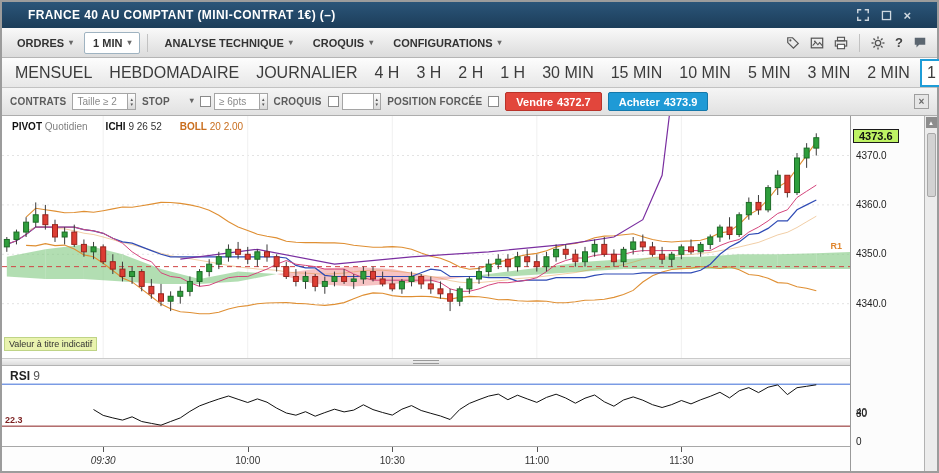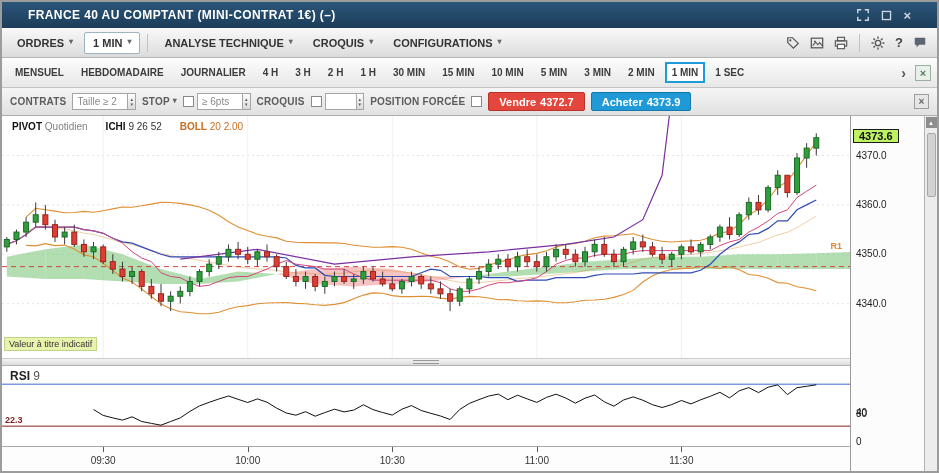--- a/index.html
+++ b/index.html
@@ -6,30 +6,30 @@
   body{margin:0;width:939px;height:473px;overflow:hidden;background:#777;font-family:"Liberation Sans",sans-serif}
   svg{overflow:hidden;display:block}
   .window{width:939px;height:473px;border:2px solid #9c9c9c;background:#fff;display:flex;flex-direction:column}
   
   .titlebar{height:26px;background:linear-gradient(#2b5579,#1c3d59);color:#fff;display:flex;align-items:center;padding:0 26px;flex:none}
   .title{font-size:12px;font-weight:bold;letter-spacing:.4px}
   .title-icons{margin-left:auto;display:flex;align-items:center;gap:10px}
   .ticon{color:#cfd8df;cursor:pointer;display:flex;align-items:center;font-size:13px;font-weight:bold;line-height:1}
   
   .toolbar1{height:30px;background:linear-gradient(#f9f9f9,#dcdcdc);border-bottom:1px solid #b5b5b5;display:flex;align-items:center;padding:0 6px;gap:2px;flex:none}
-  .tbtn{font-size:11px;font-weight:bold;color:#333;padding:4px 8px;display:flex;align-items:flex-start;gap:5px;border:1px solid transparent;border-radius:2px;cursor:pointer;white-space:nowrap}
+  .tbtn{font-size:11px;font-weight:bold;color:#333;padding:4px 8px;display:flex;align-items:center;gap:5px;border:1px solid transparent;border-radius:2px;cursor:pointer;white-space:nowrap}
   .tbtn.boxed{background:#fff;border-color:#9fb3c1}
   .caret{font-size:8px;color:#666}
   .vsep{width:1px;height:18px;background:#c2c2c2;margin:0 5px}
   .spacer{flex:1}
   .icbtn{padding:2px 4px;cursor:pointer;display:flex;align-items:center}
   .helpq{font-size:13px;font-weight:bold;color:#444}
   
   .toolbar2{height:30px;background:linear-gradient(#fdfdfd,#e7e7e7);border-bottom:1px solid #c2c2c2;display:flex;align-items:center;padding:0 6px;gap:3px;flex:none}
-  .tf{font-size:10px;font-weight:bold;color:#3c3c3c;padding:5px 7px;cursor:pointer;white-space:nowrap}
+  .tf{font-size:16px;font-weight:normal;color:#3c3c3c;padding:5px 7px;cursor:pointer;white-space:nowrap}
   .tf.sel{border:2px solid #1e9cd7;padding:3px 5px;background:#fff}
   .chev{font-size:14px;font-weight:bold;color:#555;padding:0 6px;cursor:pointer}
   .xbox{width:16px;height:16px;border:1px solid #9ab0a0;background:#e9efe9;color:#5a7a66;font-size:11px;font-weight:bold;display:flex;align-items:center;justify-content:center;cursor:pointer}
   
   .toolbar3{height:28px;background:linear-gradient(#f5f5f5,#e1e1e1);border-bottom:1px solid #adadad;display:flex;align-items:center;gap:6px;padding:0 8px;flex:none}
   .lbl{font-size:10px;font-weight:bold;color:#5c5c5c;letter-spacing:.2px;white-space:nowrap}
   .fld{display:flex;align-items:center}
   .inp{height:17px;border:1px solid #a5a5a5;background:#fff;font-size:10px;color:#8a8a8a;display:flex;align-items:center;padding:0 4px;white-space:nowrap}
   .spin{display:flex;flex-direction:column;justify-content:center;height:17px;border:1px solid #a5a5a5;border-left:none;background:linear-gradient(#fefefe,#d9d9d9);font-size:5px;color:#555;line-height:5px;padding:0 2px;cursor:pointer}
   .chk{width:11px;height:11px;border:1px solid #8a8a8a;background:#fff;display:inline-block;flex:none;cursor:pointer}
@@ -181,21 +181,21 @@
 
   <div class="toolbar3">
     <span class="lbl">CONTRATS</span>
     <span class="fld">
       <span class="inp" style="width:56px">Taille ≥ 2</span>
       <span class="spin">
           <span>▴</span>
           <span>▾</span>
         </span>
     </span>
-    <span class="lbl" style="display:flex;gap:3px">
+    <span class="lbl" style="display:flex;gap:20px">
         <span>STOP</span>
         <span class="caret">▾</span>
       </span>
     <span class="fld" style="gap:3px">
       <span class="chk"></span>
       <span class="fld">
         <span class="inp" style="width:46px">≥ 6pts</span>
         <span class="spin">
             <span>▴</span>
             <span>▾</span>
@@ -455,21 +455,21 @@
         <div class="rsilegend"><span>RSI</span> <span class="per">9</span></div>
         <div class="rsilevel" id="rsilevel" style="top: 49.1455px;">22.3</div>
       <svg width="848" height="80">
             <line x1="0" x2="848" y1="18.181818181818183" y2="18.181818181818183" stroke="#3a6bd8" stroke-width="1"></line>
             <line x1="0" x2="848" y1="60.14545454545455" y2="60.14545454545455" stroke="#8a1f1f" stroke-width="1"></line>
             <polyline points="91.5,43.5 101.2,49.4 110.8,51.9 120.5,54.1 130.1,50.8 139.7,55.5 149.4,57.4 159.0,59.2 168.6,55.5 178.3,51.9 187.9,45.4 197.5,39.9 207.2,36.3 216.8,33.0 226.5,30.0 236.1,33.3 245.7,36.5 255.4,32.9 265.0,36.2 274.6,42.1 284.3,47.0 293.9,49.2 303.5,45.7 313.2,50.2 322.8,46.6 332.5,43.2 342.1,45.9 351.7,44.1 361.4,38.8 371.0,43.6 380.6,46.5 390.3,49.1 399.9,43.2 409.5,39.6 419.2,44.5 428.8,47.3 438.5,50.0 448.1,53.5 457.7,43.5 467.4,37.4 477.0,33.6 486.6,30.1 496.3,28.1 505.9,33.7 515.5,29.2 525.2,32.9 534.8,36.4 544.5,31.4 554.1,28.2 563.7,32.0 573.4,37.2 583.0,32.2 592.6,29.0 602.3,35.8 611.9,40.2 621.5,34.0 631.2,30.9 640.8,34.2 650.5,38.7 660.1,41.5 669.7,38.6 679.4,34.5 689.0,37.9 698.6,33.8 708.3,30.3 717.9,26.3 727.5,31.9 737.2,24.8 746.8,21.6 756.5,26.6 766.1,21.2 775.7,18.9 785.4,28.6 795.0,21.7 804.6,20.3 814.3,18.8" fill="none" stroke="#111" stroke-width="1"></polyline>
           </svg>
         </div>
       <div id="timeaxis">
           <div class="tickmark" style="left: 101.182px;"></div>
-          <div class="ticklabel" style="left: 101.182px;">09:30</div>
+          <div class="ticklabel" style="left: 101.182px; font-style: italic;">09:30</div>
           <div class="tickmark" style="left: 245.727px;"></div>
           <div class="ticklabel" style="left: 245.727px;">10:00</div>
           <div class="tickmark" style="left: 390.273px;"></div>
           <div class="ticklabel" style="left: 390.273px;">10:30</div>
           <div class="tickmark" style="left: 534.818px;"></div>
           <div class="ticklabel" style="left: 534.818px;">11:00</div>
           <div class="tickmark" style="left: 679.364px;"></div>
           <div class="ticklabel" style="left: 679.364px;">11:30</div>
         </div>
     </div>

